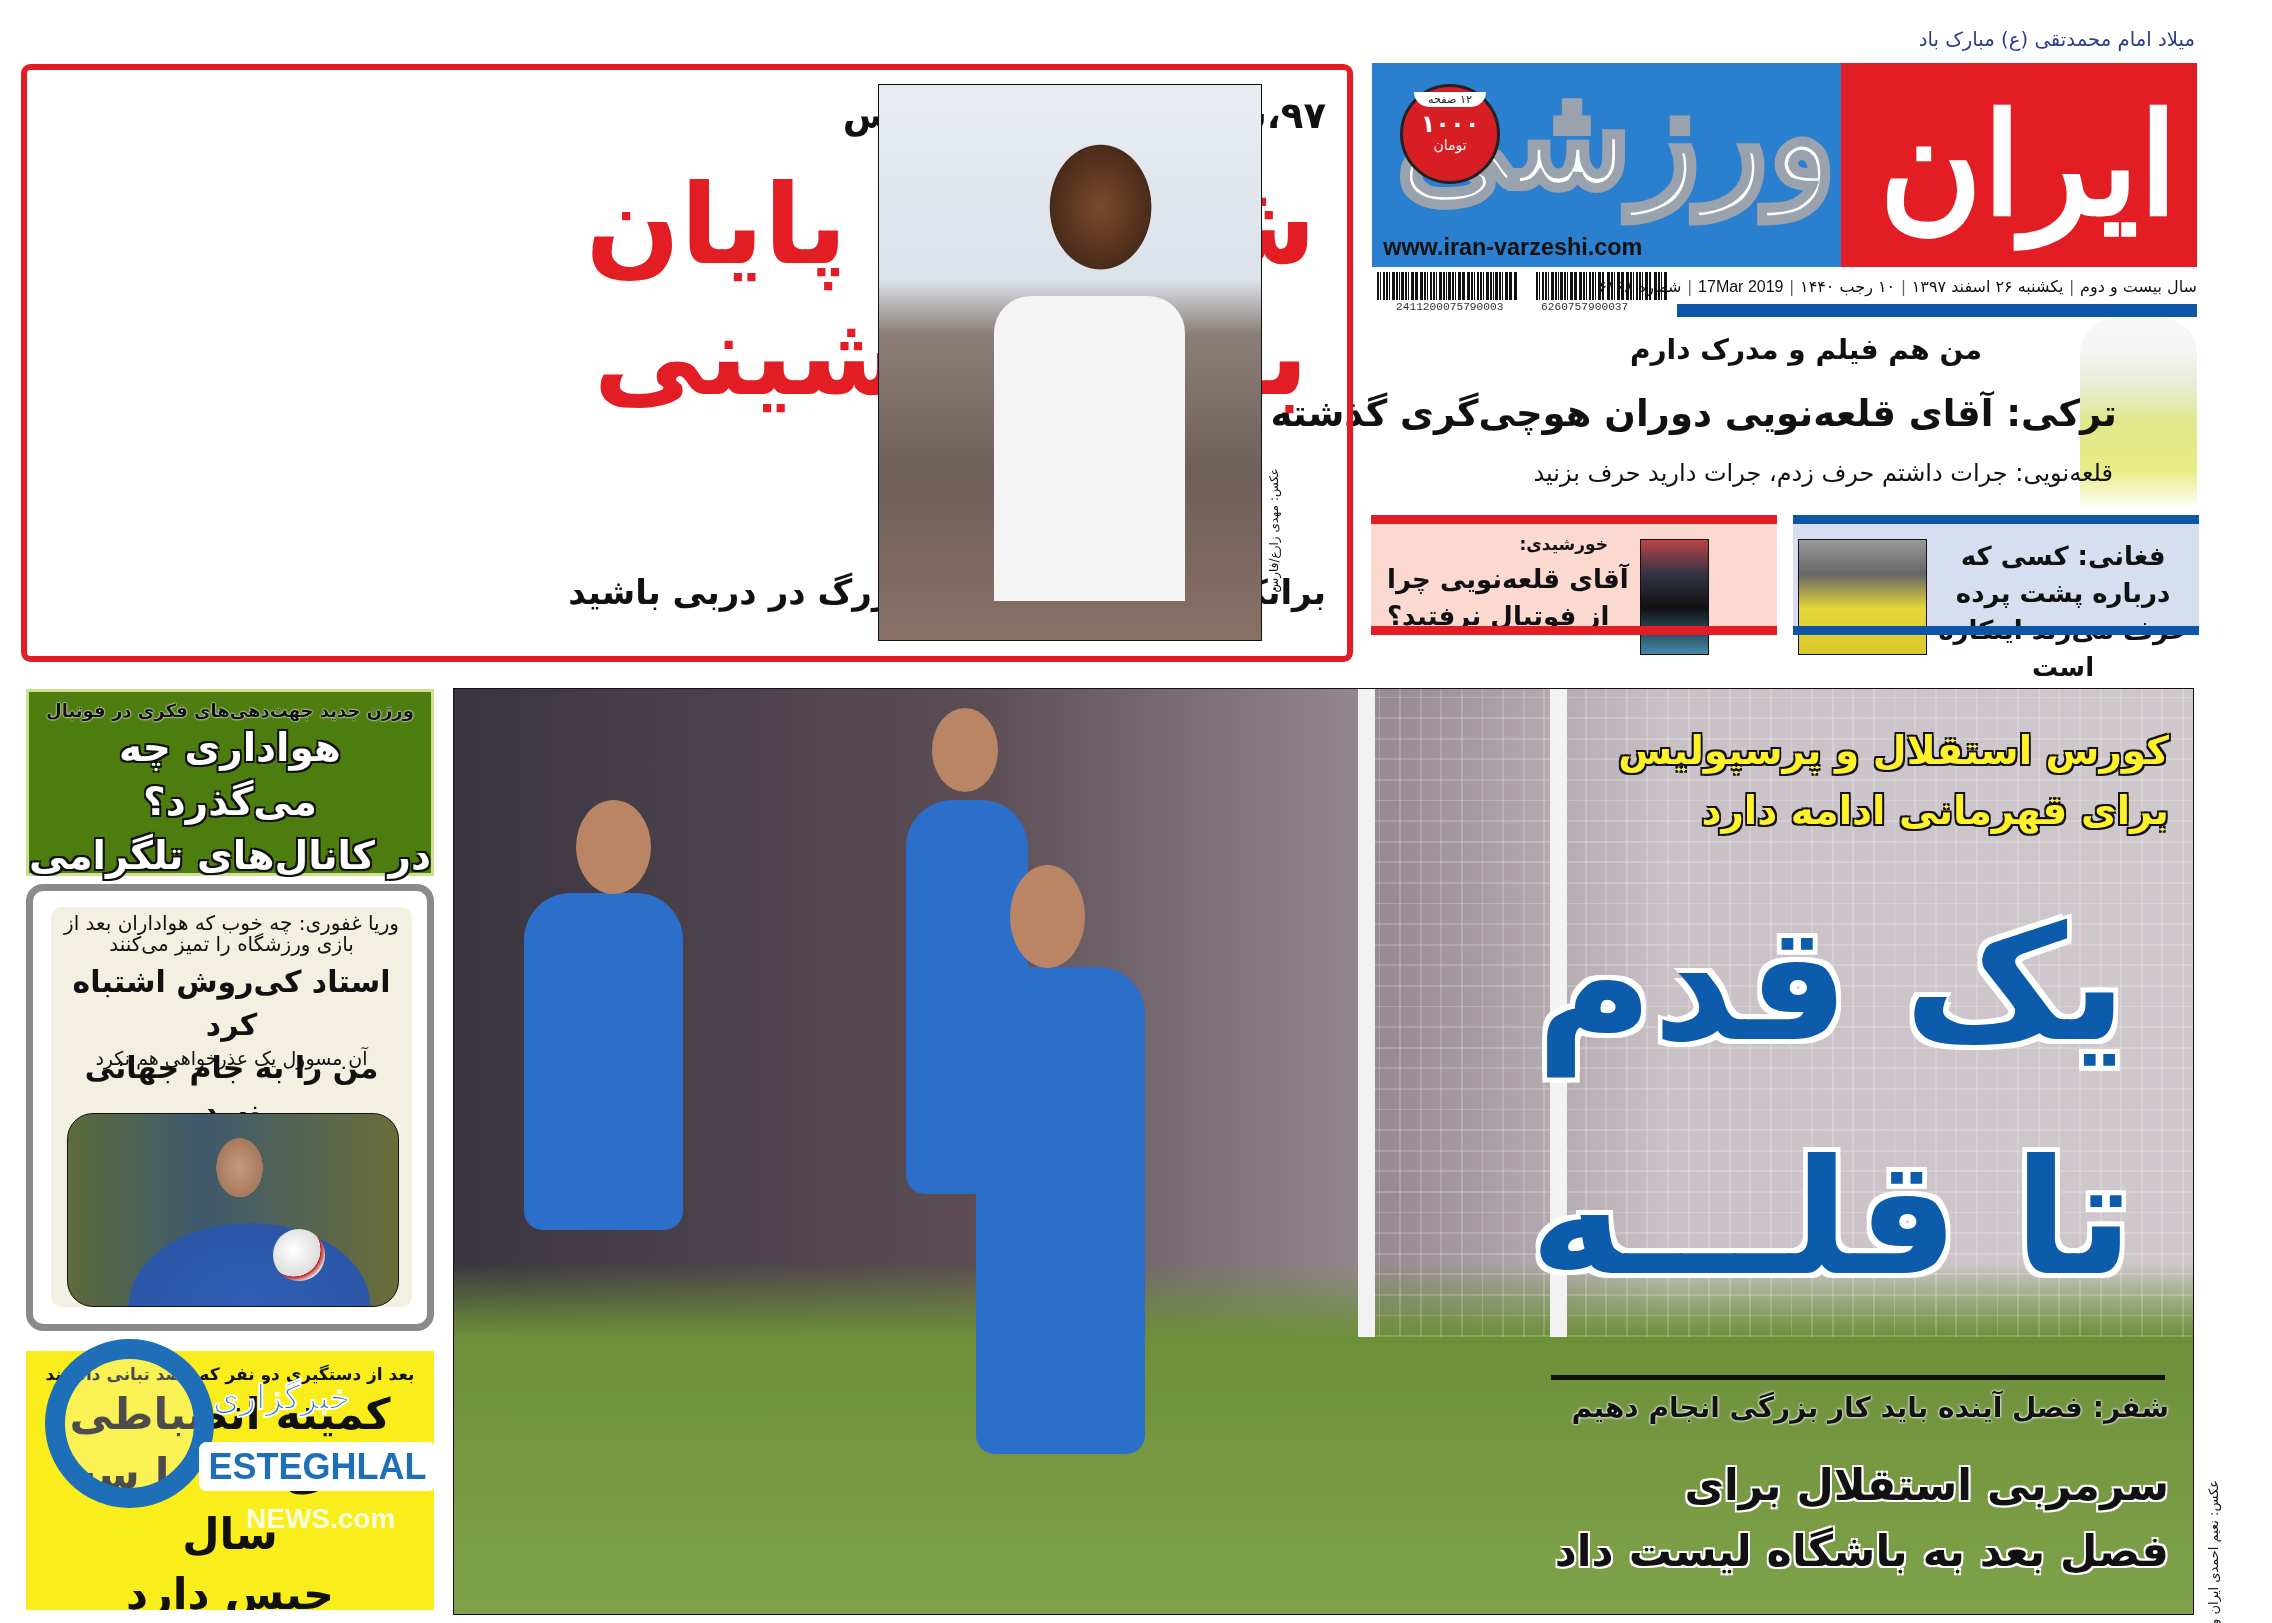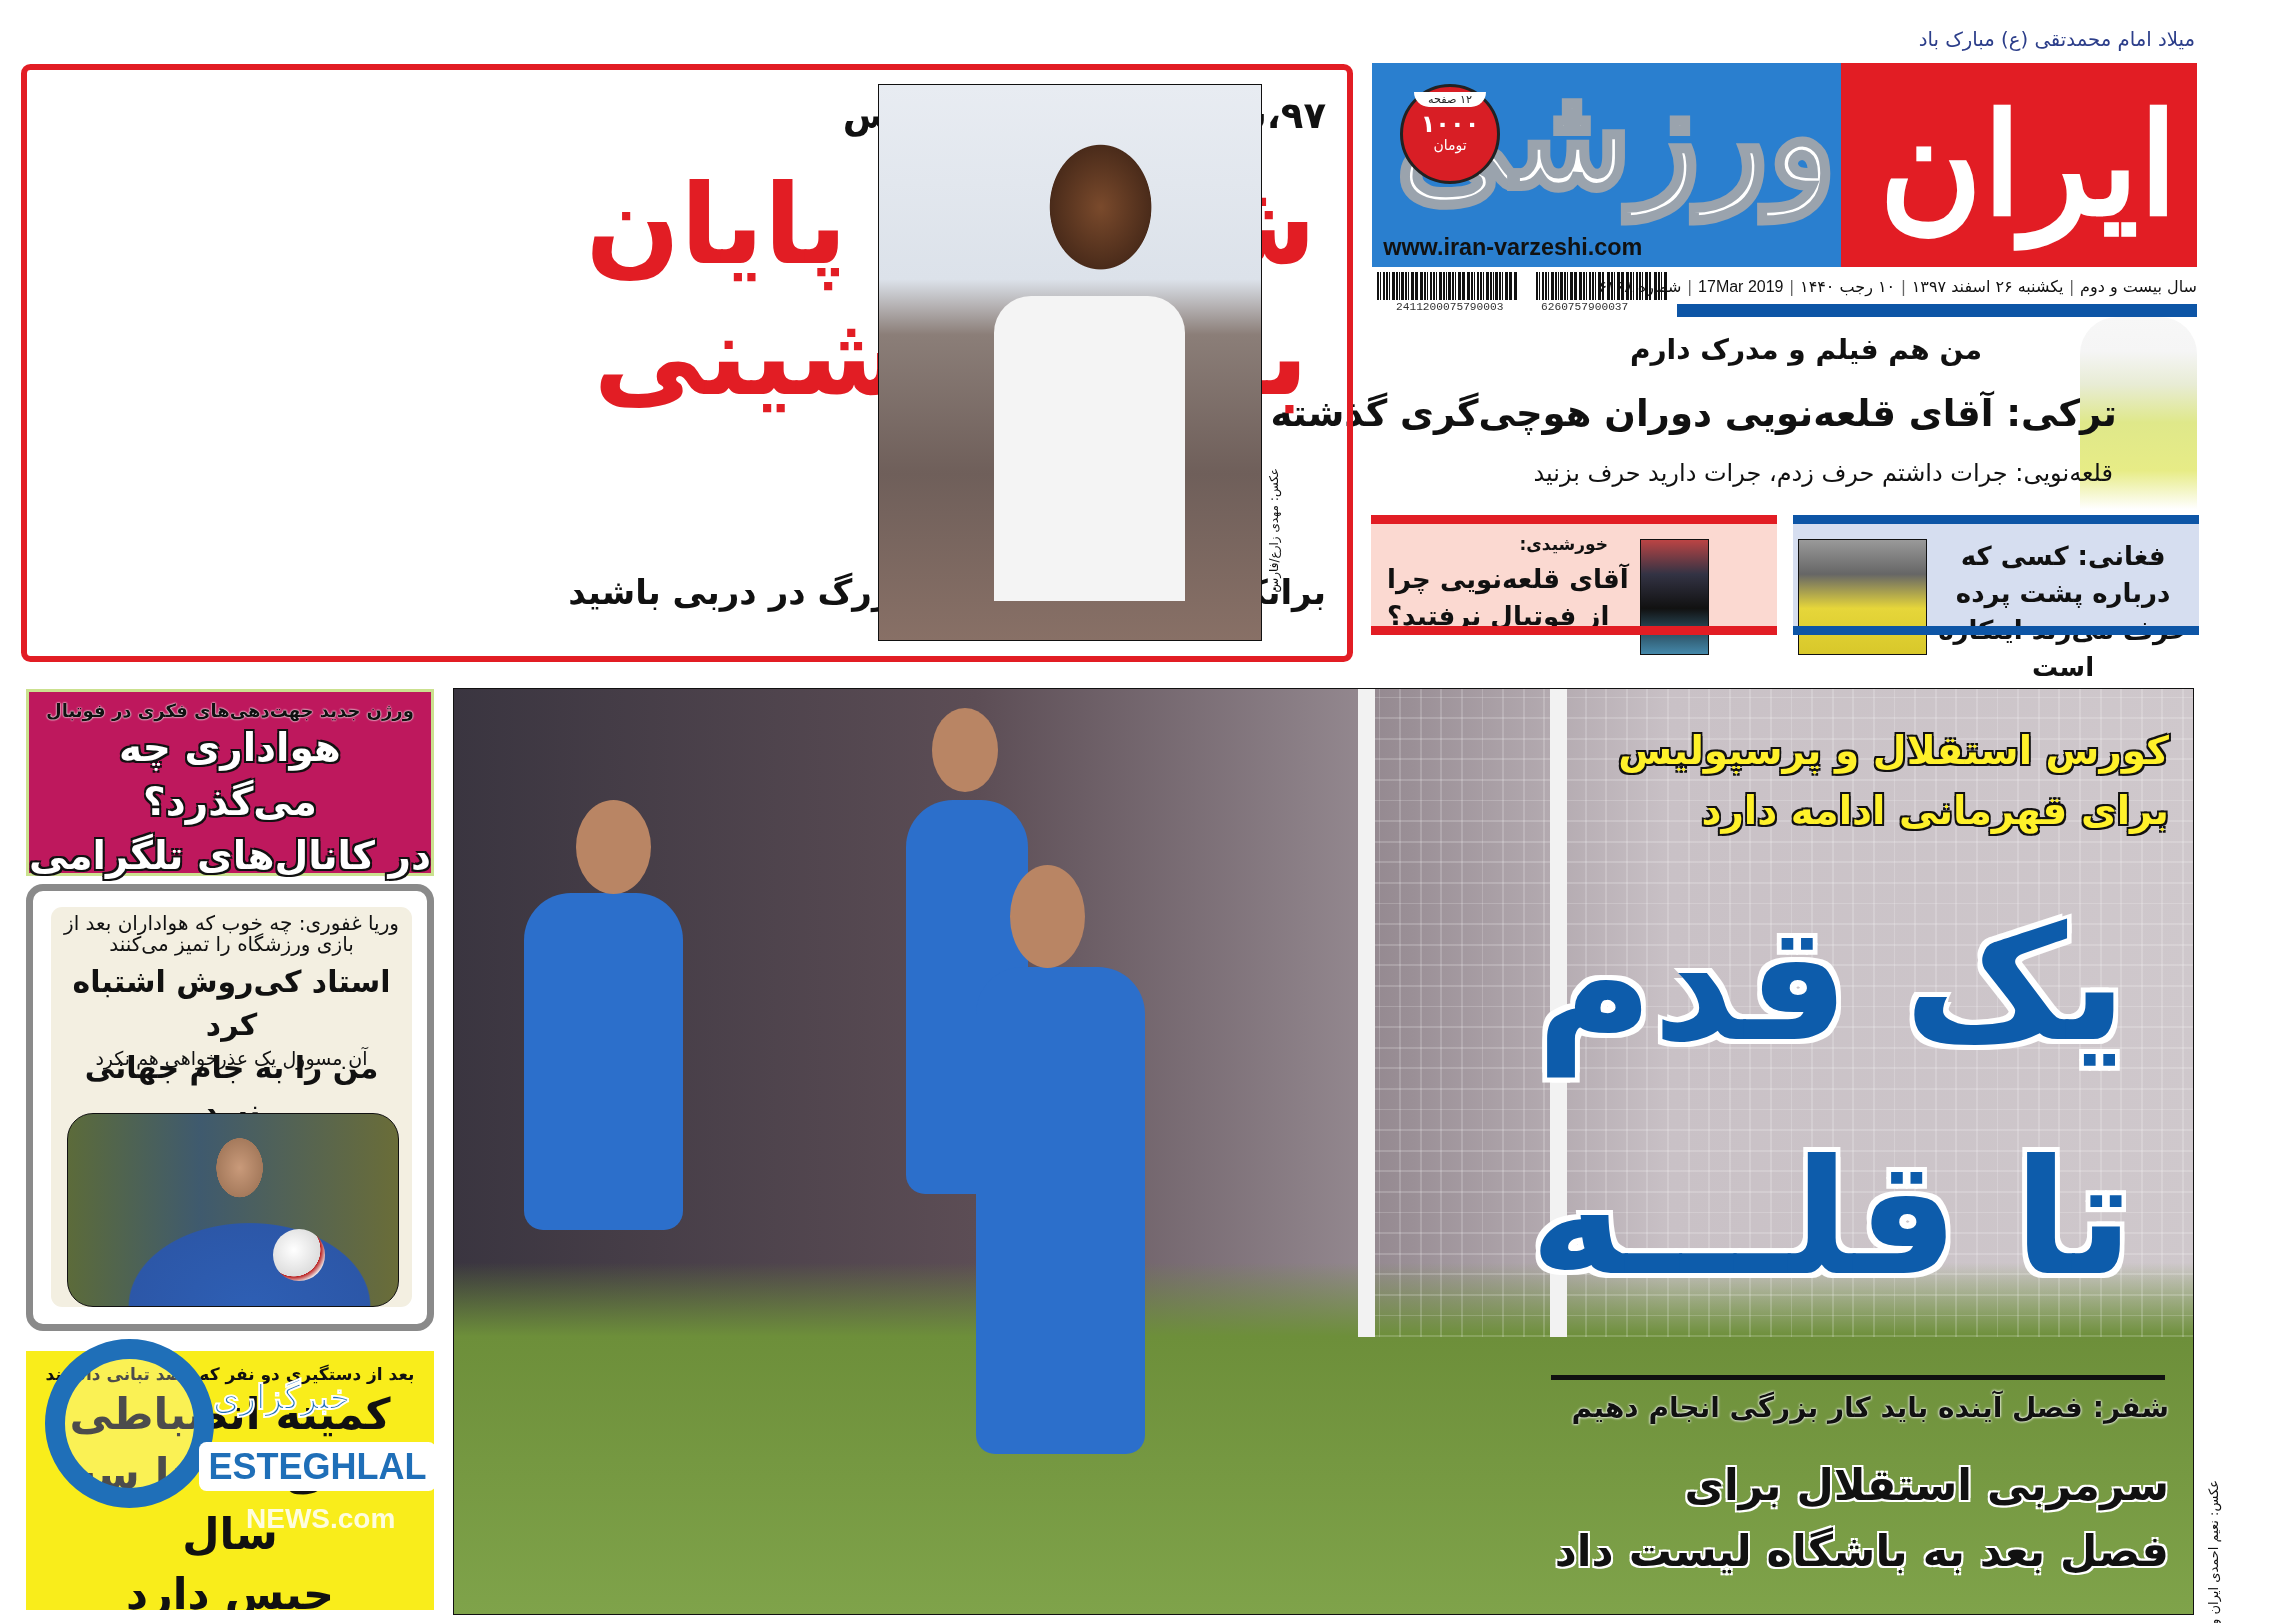--- a/index.html
+++ b/index.html
@@ -54,21 +54,21 @@
   #red-title{right:946px;top:159px;width:750px;text-align:center;font-size:111px;line-height:131px;font-weight:bold;color:#e21d24;}
   #red-sub{right:946px;top:572px;font-size:34px;font-weight:bold;color:#111;white-space:nowrap;}
   #red-photo{left:878px;top:84px;width:382px;height:555px;border:0.9px solid #111;background:
      radial-gradient(ellipse 84px 103px at 58% 22%,#7a4a2c 0%,#4a2b1a 60%,transparent 61%),
      radial-gradient(ellipse 75px 94px at 68% 56%,#8b5a3c 0%,#5a3722 60%,transparent 61%),
      linear-gradient(180deg,#e8ecf2 0%,#dce2ea 35%,#8b7e78 45%,#6f5f5a 70%,#887066 100%);}
   #red-photo .shirt{position:absolute;left:30%;top:38%;width:50%;height:55%;background:#f4f4f4;border-radius:37px 37px 0 0;}
   #red-photo-credit{left:1267px;top:468px;font-size:12px;color:#111;writing-mode:vertical-rl;transform:rotate(180deg);}
 
   
-  #telegram-box{left:26px;top:689px;width:408px;height:187px;background:#be185d;border:3.7px solid #cbe18f;box-sizing:border-box;text-align:center;}
+  #telegram-box{left:26px;top:689px;width:408px;height:187px;background:#4d7c0f;border:3.7px solid #cbe18f;box-sizing:border-box;text-align:center;}
   #telegram-box .kicker{font-size:18px;font-weight:bold;color:#111;margin-top:7.5px;text-shadow:0 0 1.9px #fff,0 0 1.9px #fff;}
   #telegram-box .title{font-size:39px;font-weight:bold;line-height:54px;color:#fff;text-shadow:-1.9px -1.9px 0 #111,1.9px -1.9px 0 #111,-1.9px 1.9px 0 #111,1.9px 1.9px 0 #111;}
 
   #bracket-box{left:26px;top:884px;width:408px;height:447px;border:7.5px solid #8a8a8a;border-radius:17px;box-sizing:border-box;}
   #bracket-inner{left:51px;top:907px;width:361px;height:400px;background:#f3efe1;border-radius:11.2px;}
   #bracket-kicker{left:51px;top:913px;width:361px;text-align:center;font-size:20px;line-height:20.6px;color:#111;}
   #bracket-title{left:51px;top:960px;width:361px;text-align:center;font-size:30px;line-height:43px;font-weight:bold;color:#111;}
   #bracket-sub{left:51px;top:1047px;width:361px;text-align:center;font-size:19px;color:#111;}
   #bracket-photo{left:67px;top:1113px;width:330px;height:192px;border-radius:26px;border:0.9px solid #111;overflow:hidden;background:
      radial-gradient(ellipse 33px 42px at 52% 28%,#c99a7a 0%,#a57a5c 70%,transparent 71%),

